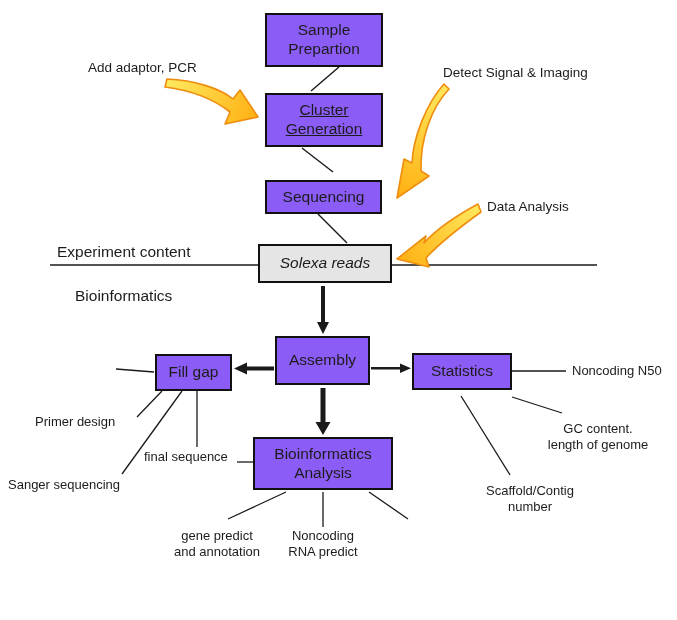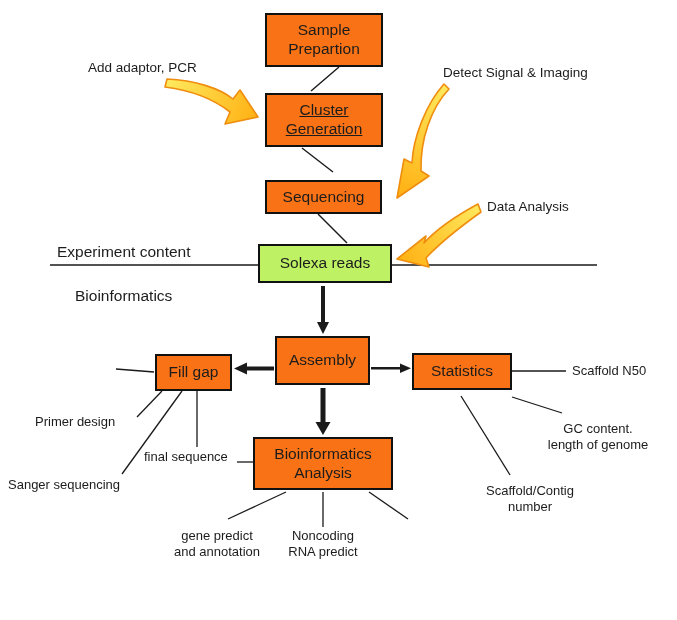--- a/index.html
+++ b/index.html
@@ -3,26 +3,26 @@
 <meta charset="utf-8">
 <style>
   html,body{margin:0;padding:0;background:#fff;}
   #stage{
     position:relative;width:677px;height:620px;background:#ffffff;overflow:hidden;
     font-family:"Liberation Sans","DejaVu Sans",sans-serif;color:#1a1a1a;
   }
   #wires{position:absolute;left:0;top:0;z-index:1;}
   .box{
     position:absolute;z-index:2;box-sizing:border-box;
-    border:2px solid #111;background:#f97316;
+    border:2px solid #111;background:#8b5cf6;
     display:flex;align-items:center;justify-content:center;
     text-align:center;white-space:pre-line;
     font-size:15.5px;line-height:1.22;color:#1c1c1c;
   }
-  .box.green{background:#bef264;}
+  .box.green{background:#e5e5e5;font-style:italic;}
   .lbl{
     position:absolute;z-index:2;font-size:13px;line-height:1.22;
     white-space:pre-line;color:#1c1c1c;
   }
   .lbl.center{text-align:center;}
   .section-lbl{
     position:absolute;z-index:2;font-size:15.5px;color:#1c1c1c;white-space:nowrap;
   }
 </style>
 </head>
@@ -100,21 +100,21 @@
 Analysis</div>
 
   <div class="lbl" style="left:88px;top:60px;font-size:13.5px;">Add adaptor, PCR</div>
   <div class="lbl" style="left:443px;top:65px;font-size:13.5px;">Detect Signal &amp; Imaging</div>
   <div class="lbl" style="left:487px;top:199px;font-size:13.5px;">Data Analysis</div>
 
   <div class="lbl" style="left:35px;top:414px;">Primer design</div>
   <div class="lbl" style="left:144px;top:449px;">final sequence</div>
   <div class="lbl" style="left:8px;top:477px;">Sanger sequencing</div>
 
-  <div class="lbl" style="left:572px;top:363px;">Scaffold N50</div>
+  <div class="lbl" style="left:572px;top:363px;">Noncoding N50</div>
   <div class="lbl center" style="left:538px;top:421px;width:120px;">GC content.
 length of genome</div>
   <div class="lbl center" style="left:474px;top:483px;width:112px;">Scaffold/Contig
 number</div>
 
   <div class="lbl center" style="left:160px;top:528px;width:114px;">gene predict
 and annotation</div>
   <div class="lbl center" style="left:278px;top:528px;width:90px;">Noncoding
 RNA predict</div>
 

